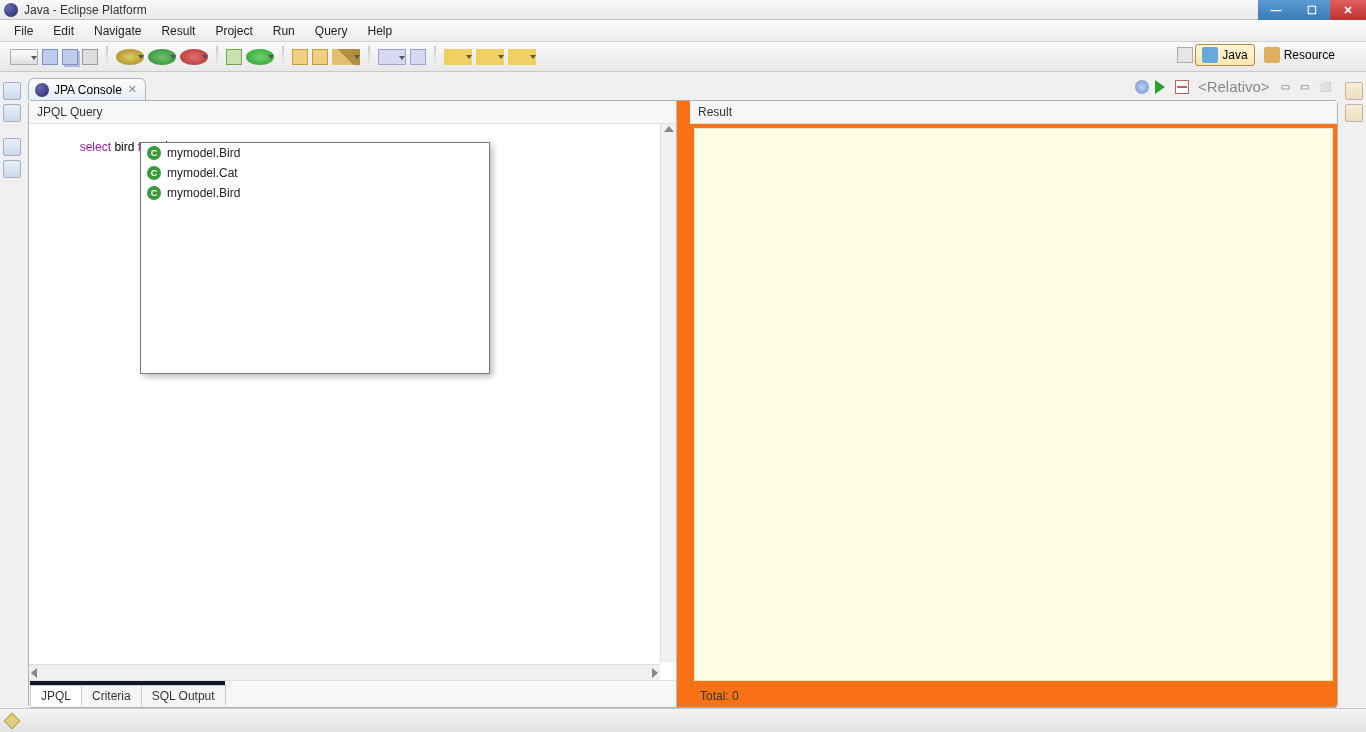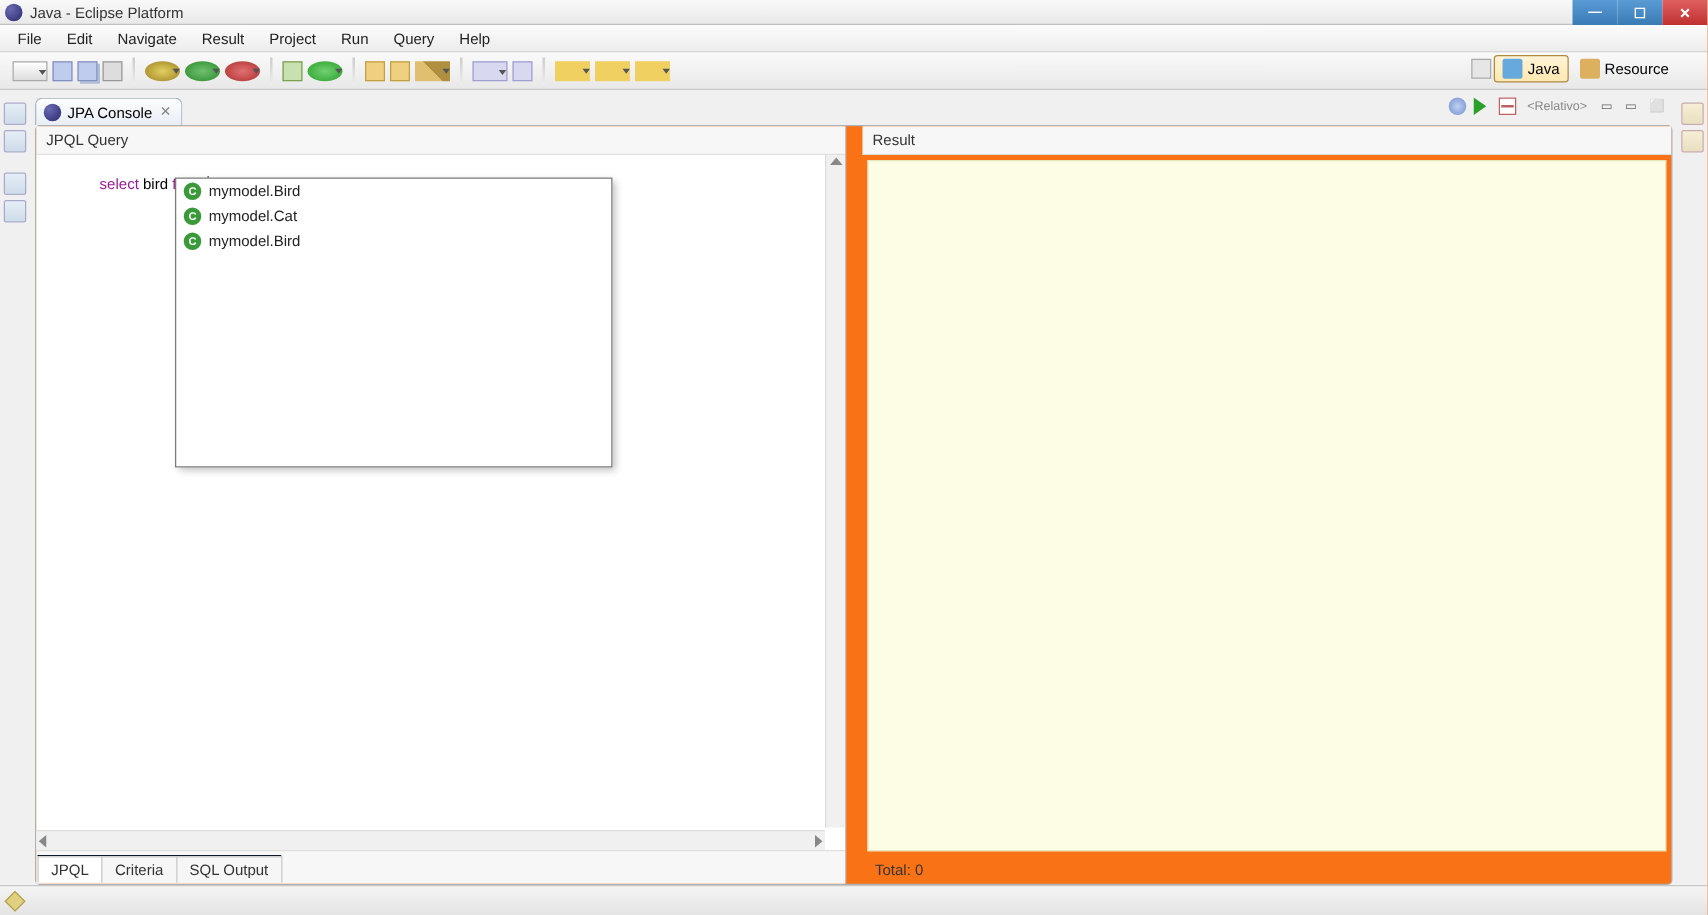--- a/index.html
+++ b/index.html
@@ -42,21 +42,21 @@
 
 .editor-area { position:absolute; left:28px; right:28px; top:4px; bottom:0;}
 
 
 .view-tabrow { height:24px; display:flex; align-items:flex-end; position:relative;}
 .view-tab { display:flex; align-items:center; background:linear-gradient(#fdfdfd,#e8eef6); border:1px solid #a8b8c8; border-bottom:none; border-radius:6px 6px 0 0; padding:2px 8px 2px 6px; height:22px; position:relative; z-index:2;}
 .view-tab .eclipse-icon-sm{ width:14px; height:14px; border-radius:50%; background: radial-gradient(circle at 30% 30%, #6a6ab0, #2a2a70); margin-right:5px;}
 .view-tab .close-x { margin-left:6px; color:#888; font-size:11px; cursor:pointer;}
 .view-toolbar-right { position:absolute; right:4px; top:2px; display:flex; align-items:center; gap:6px;}
 .view-toolbar-right .vt-btn { width:14px; height:14px; display:inline-block;}
-.relatvo { color:#888; font-size:10px; padding:0 3px;}
+.relatvo { color:#888; font-size:15px; padding:0 3px;}
 .minmax { color:#666; font-size:10px; padding:0 2px; cursor:pointer;}
 
 .view-body { position:absolute; left:0; right:0; top:24px; bottom:0; background:#f97316; border:1px solid #b0b0b0; border-radius:4px;}
 
 .split { display:flex; height:100%;}
 .left-pane { flex:1; display:flex; flex-direction:column; border-right:1px solid #c0c0c0; position:relative;}
 .right-pane { flex:1; display:flex; flex-direction:column; position:relative;padding-left:13px;}
 
 .pane-header { padding:4px 8px; color:#333; background:#f7f7f7; border-bottom:1px solid #e0e0e0;}
 
@@ -72,21 +72,21 @@
 .scroll-h .arrow-right{position:absolute; right:2px; top:3px;width:0;height:0;border-top:5px solid transparent;border-bottom:5px solid transparent;border-left:6px solid #888;}
 
 .bottom-bar { display:flex; align-items:center; padding:4px 8px; border-top:1px solid #e0e0e0; background:#f7f7f7;}
 .bottom-bar label { margin-right:6px;}
 .bottom-bar input { width:70px; height:18px; border:1px solid #bbb; padding:0 2px; background:#fff;}
 .info-icon { width:14px; height:14px; border-radius:50%; border:1px solid #3a78b0; color:#3a78b0; display:flex; align-items:center; justify-content:center; font-style:italic; font-weight:bold; font-size:10px; margin-left:8px;}
 
 .result-area { flex:1; background:#fdfde6; margin:4px; border:1px solid #e8e8c0;}
 .total-bar { padding:4px 10px; color:#333;}
 
-.bottom-tabs { position:absolute; left:1px; bottom:1px; display:flex; background:#f2f2f2; border-top:1px solid #0f172a;}
+.bottom-tabs { position:absolute; left:1px; bottom:1px; display:flex; background:#f2f2f2; border-top:4px solid #0f172a;}
 .bottom-tabs .btab { padding:3px 10px; border:1px solid #c9c9c9; border-bottom:none; background:#f6f6f6; margin-right:-1px; color:#333;}
 .bottom-tabs .btab.active { background:#fff;}
 
 
 .ac-popup { position:absolute; left:140px; top:142px; width:350px; height:232px; background:#fff; border:1px solid #7a7a7a; box-shadow:3px 3px 6px rgba(0,0,0,0.25); z-index:50;}
 .ac-item { display:flex; align-items:center; padding:3px 6px; color:#222;}
 .ac-item .c-icon { width:14px; height:14px; border-radius:50%; background:#3a9a3a; color:#fff; display:flex; align-items:center; justify-content:center; font-size:9px; font-weight:bold; margin-right:6px;}
 
 
 .statusbar { position:absolute; left:0; right:0; bottom:0; height:24px; background:linear-gradient(#f4f4f4,#e4e4e4); border-top:1px solid #c8c8c8; display:flex; align-items:center; padding:0 6px;}

